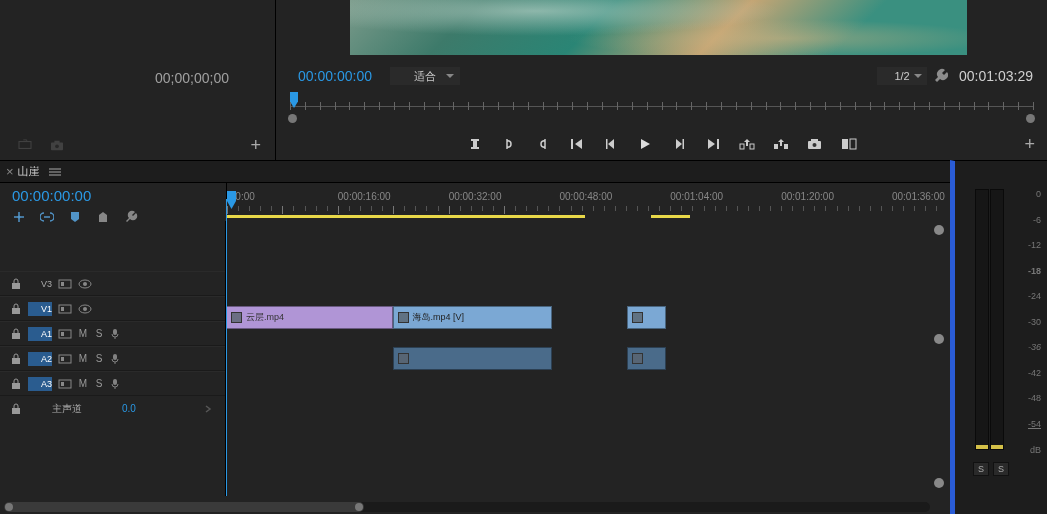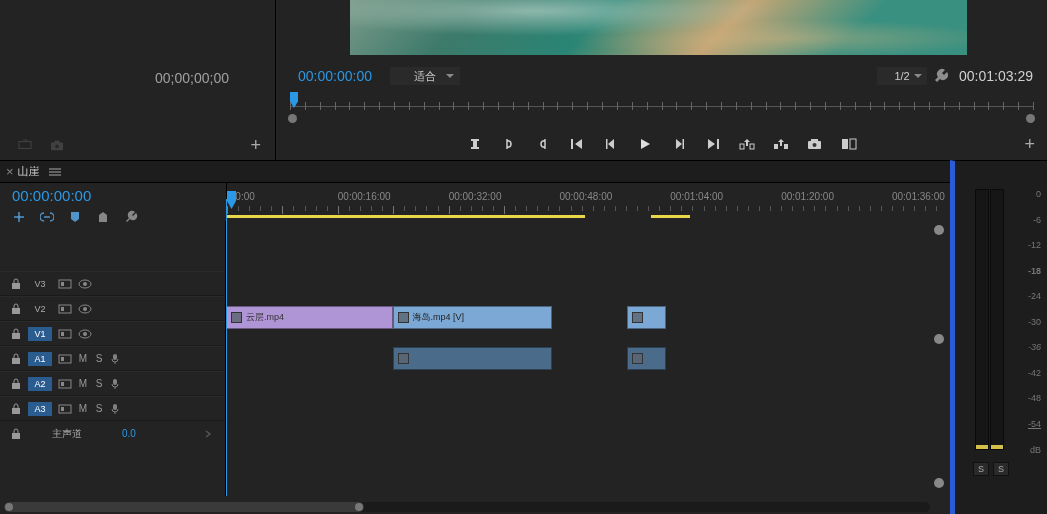--- a/index.html
+++ b/index.html
@@ -47,21 +47,21 @@
 .tltk-mj{height:8px;background:#777}
 .tl-ylw{position:absolute;top:24px;height:3px;background:#e8d849}
 .tl-ph{position:absolute;top:0;left:0;width:9px;height:18px;background:#2a98e4;clip-path:polygon(0 0,100% 0,100% 55%,50% 100%,0 55%);z-index:5}
 .tl-phline{position:absolute;top:0;width:1px;background:#2a98e4;z-index:4}
 .tl-body{position:absolute;top:60px;left:0;right:0;bottom:18px;display:flex}
 .tl-tracks{width:226px;border-right:1px solid #000}
 .tl-content{flex:1;position:relative;overflow:hidden}
 .trk{display:flex;align-items:center;height:25px;border-bottom:1px solid #1a1a1a;border-top:1px solid #2a2a2a;padding-left:10px;gap:6px}
 .trk.sel .trk-lbl{background:#2a5c8f;color:#fff}
 .trk-lock{width:12px;height:12px}
-.trk-lbl{width:24px;text-align:center;font-size:9px;color:#aaa;padding:2px 0}
+.trk-lbl{width:24px;text-align:right;font-size:9px;color:#aaa;padding:2px 0}
 .trk-tog{width:14px;height:12px;opacity:0.75}
 .trk-eye{width:14px;height:12px;opacity:0.75}
 .trk-m,.trk-s{font-size:10px;color:#999;width:10px;text-align:center}
 .trk-mic{width:10px;height:12px;opacity:0.7}
 .trk-master{height:25px;display:flex;align-items:center;padding-left:10px;gap:12px}
 .trk-master-lbl{font-size:10px;color:#aaa;margin-left:18px}
 .trk-master-val{font-size:10px;color:#2a98e4;margin-left:28px}
 .trk-arrow{width:10px;height:10px;opacity:0.5}
 .clip-row{position:absolute;left:0;right:0;height:25px}
 .clip{position:absolute;top:1px;height:23px;border:1px solid rgba(0,0,0,0.4);display:flex;align-items:center;padding-left:4px;font-size:9px;overflow:hidden;gap:4px}
@@ -387,35 +387,20 @@
             <span class="trk-lbl">V3</span>
             <svg class="trk-tog" viewBox="0 0 14 12">
               <rect x="1" y="2" width="12" height="8" fill="none" stroke="#aaa"></rect>
               <rect x="3" y="4" width="3" height="4" fill="#aaa"></rect>
             </svg>
             <svg class="trk-eye" viewBox="0 0 14 10">
               <ellipse cx="7" cy="5" rx="6" ry="4" fill="none" stroke="#aaa"></ellipse>
               <circle cx="7" cy="5" r="2" fill="#aaa"></circle>
             </svg>
           </div>
-          <div class="trk">
-            <svg class="trk-lock" viewBox="0 0 12 12">
-              <rect x="2" y="5" width="8" height="6" fill="#999"></rect>
-              <path d="M4 5 L4 3 A2 2 0 0 1 8 3 L8 5" fill="none" stroke="#999"></path>
-            </svg>
-            <span class="trk-lbl">V2</span>
-            <svg class="trk-tog" viewBox="0 0 14 12">
-              <rect x="1" y="2" width="12" height="8" fill="none" stroke="#aaa"></rect>
-              <rect x="3" y="4" width="3" height="4" fill="#aaa"></rect>
-            </svg>
-            <svg class="trk-eye" viewBox="0 0 14 10">
-              <ellipse cx="7" cy="5" rx="6" ry="4" fill="none" stroke="#aaa"></ellipse>
-              <circle cx="7" cy="5" r="2" fill="#aaa"></circle>
-            </svg>
-          </div>
           <div class="trk sel">
             <svg class="trk-lock" viewBox="0 0 12 12">
               <rect x="2" y="5" width="8" height="6" fill="#999"></rect>
               <path d="M4 5 L4 3 A2 2 0 0 1 8 3 L8 5" fill="none" stroke="#999"></path>
             </svg>
             <span class="trk-lbl">V1</span>
             <svg class="trk-tog" viewBox="0 0 14 12">
               <rect x="1" y="2" width="12" height="8" fill="none" stroke="#aaa"></rect>
               <rect x="3" y="4" width="3" height="4" fill="#aaa"></rect>
             </svg>

